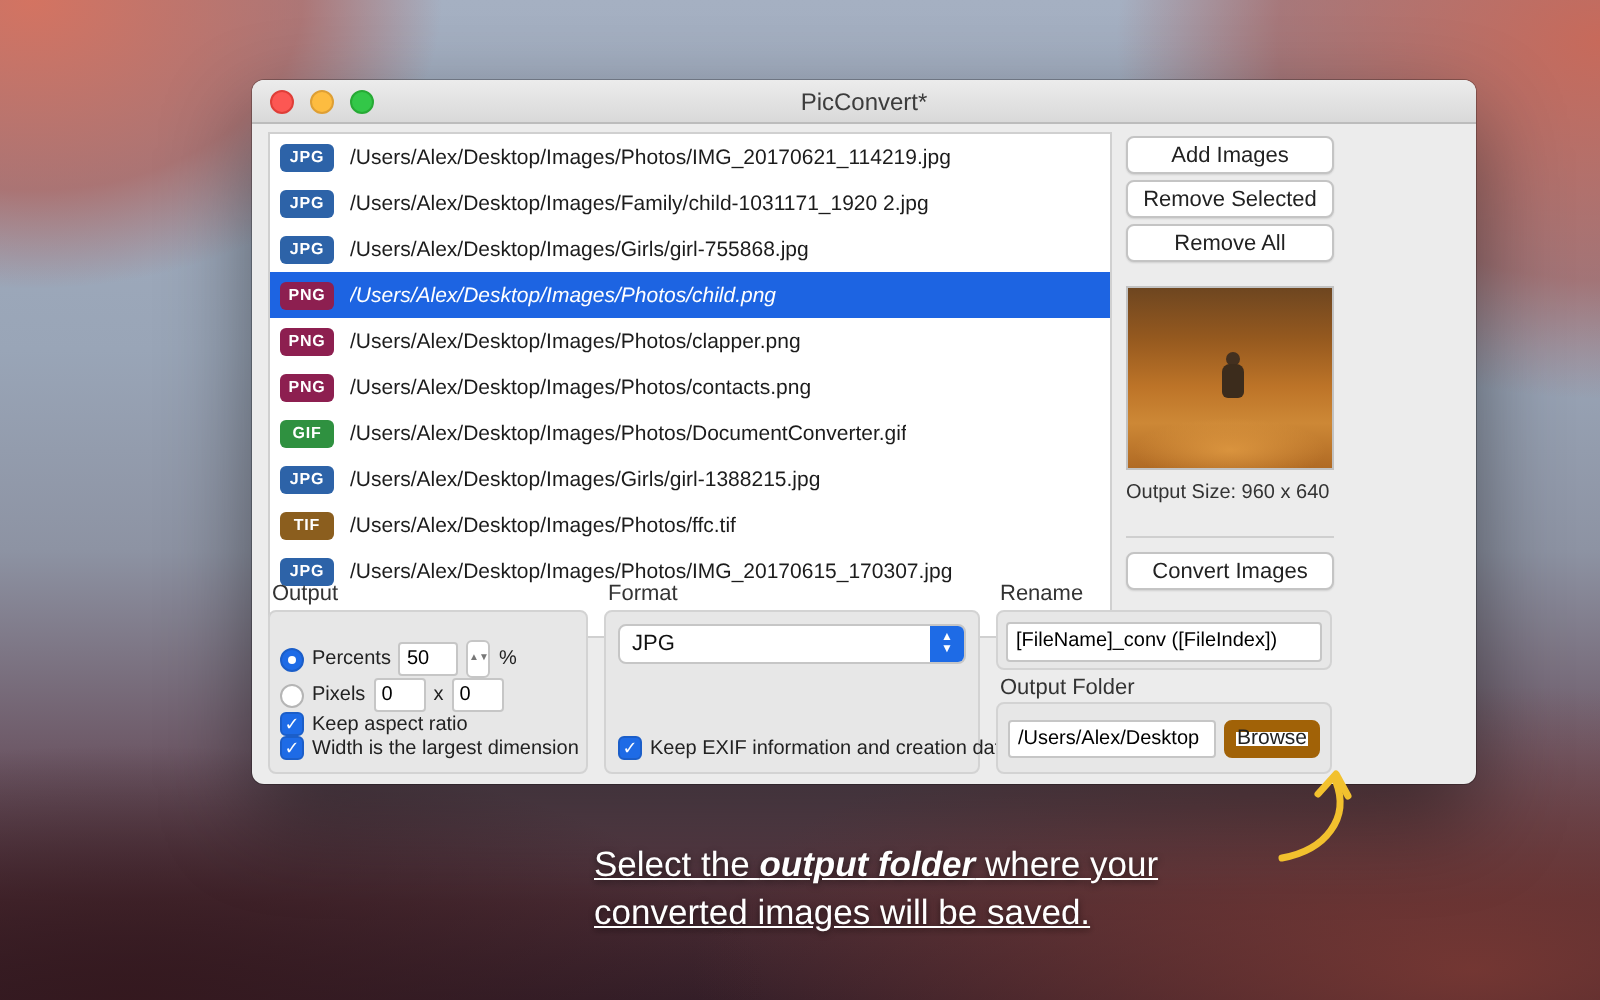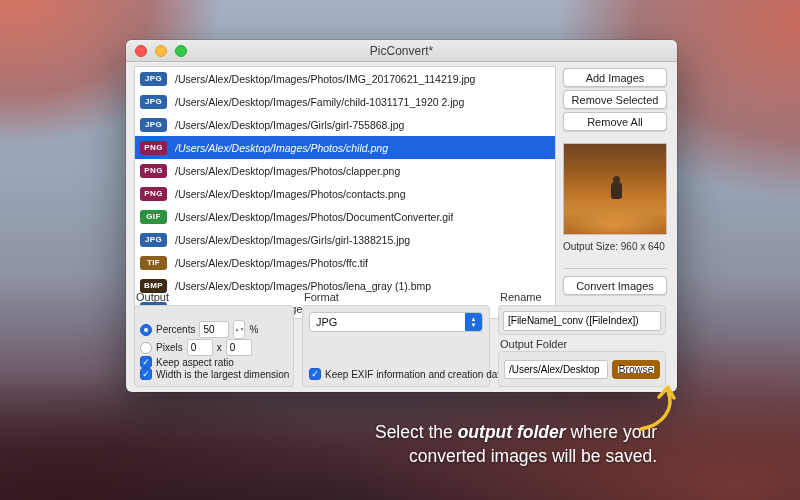--- a/index.html
+++ b/index.html
@@ -11,21 +11,21 @@
     background:
       radial-gradient(ellipse 270px 190px at 2% 0%, rgba(214,112,92,.95), rgba(178,80,68,.6) 50%, transparent 76%),
       radial-gradient(ellipse 310px 230px at 100% 4%, rgba(202,100,82,.92), rgba(168,74,64,.55) 52%, transparent 78%),
       radial-gradient(ellipse 430px 170px at 8% 100%, rgba(52,24,30,.95), transparent 75%),
       radial-gradient(ellipse 520px 190px at 92% 97%, rgba(125,58,52,.85), transparent 75%),
       linear-gradient(180deg,#a5b0c2 0%,#99a5b7 35%,#8d93a3 55%,#6e5a68 75%,#4a2c34 90%,#341f29 100%);
   }
 
   
   .window{
-    position:absolute; left:126px; top:40px; width:551px; height:352px;
+    position:absolute; left:126px; top:40px; width:612px; height:352px;
     border-radius:6px; background:#ececec;
     box-shadow:0 18px 45px rgba(0,0,0,.45), 0 0 0 .5px rgba(0,0,0,.25);
   }
   .titlebar{
     position:absolute; left:0; top:0; width:100%; height:22px;
     background:linear-gradient(#ececec,#d9d9d9);
     border-bottom:1px solid #bcbcbc; border-radius:6px 6px 0 0;
   }
   .traffic{ position:absolute; left:9px; top:5px; display:flex; gap:8px; }
   .tl{ width:12px; height:12px; border-radius:50%; }
@@ -125,22 +125,22 @@
     font-size:10px; font-family:inherit; padding:0 4px; border-radius:2px; }
   .path-input{ flex:1; min-width:0; height:19px; border:1px solid #c6c6c6;
     background:#fff; font-size:10px; font-family:inherit; padding:0 4px;
     border-radius:2px; }
   .browse-btn{ flex:0 0 48px; height:19px; background:#fff;
     border:6px solid #a16207; border-radius:4px; font-size:10.5px; color:#222;
     font-family:inherit; display:flex; align-items:center; justify-content:center; }
 
   
   .annotation{ position:absolute; left:297px; top:420px; width:360px;
-    text-align:right; color:#fff; font-size:17.5px; line-height:24px;
-    text-shadow:0 1px 3px rgba(0,0,0,.55); }
+    text-align:left; color:#fff; font-size:17.5px; line-height:24px;
+    text-shadow:0 1px 3px rgba(0,0,0,.55);text-decoration:underline; }
   .annotation em{ font-weight:bold; font-style:italic; }
   .arrow-svg{ position:absolute; left:633px; top:383px; }
 </style>
 </head>
 <body>
 
 <div class="desktop">
 
   <div class="window">
     <div class="titlebar">
@@ -181,24 +181,20 @@
           <span class="badge" style="background: rgb(47, 145, 64);">GIF</span>
           <span class="file-path">/Users/Alex/Desktop/Images/Photos/DocumentConverter.gif</span>
         </div>
         <div class="file-row">
           <span class="badge" style="background: rgb(45, 99, 168);">JPG</span>
           <span class="file-path">/Users/Alex/Desktop/Images/Girls/girl-1388215.jpg</span>
         </div>
         <div class="file-row">
           <span class="badge" style="background: rgb(139, 94, 30);">TIF</span>
           <span class="file-path">/Users/Alex/Desktop/Images/Photos/ffc.tif</span>
-        </div>
-        <div class="file-row">
-          <span class="badge" style="background: rgb(63, 42, 20);">BMP</span>
-          <span class="file-path">/Users/Alex/Desktop/Images/Photos/lena_gray (1).bmp</span>
         </div>
         <div class="file-row">
           <span class="badge" style="background: rgb(45, 99, 168);">JPG</span>
           <span class="file-path">/Users/Alex/Desktop/Images/Photos/IMG_20170615_170307.jpg</span>
         </div>
       </div>
 
     <button class="mac-btn" style="top:28px">Add Images</button>
     <button class="mac-btn" style="top:50px">Remove Selected</button>
     <button class="mac-btn" style="top:72px">Remove All</button>

